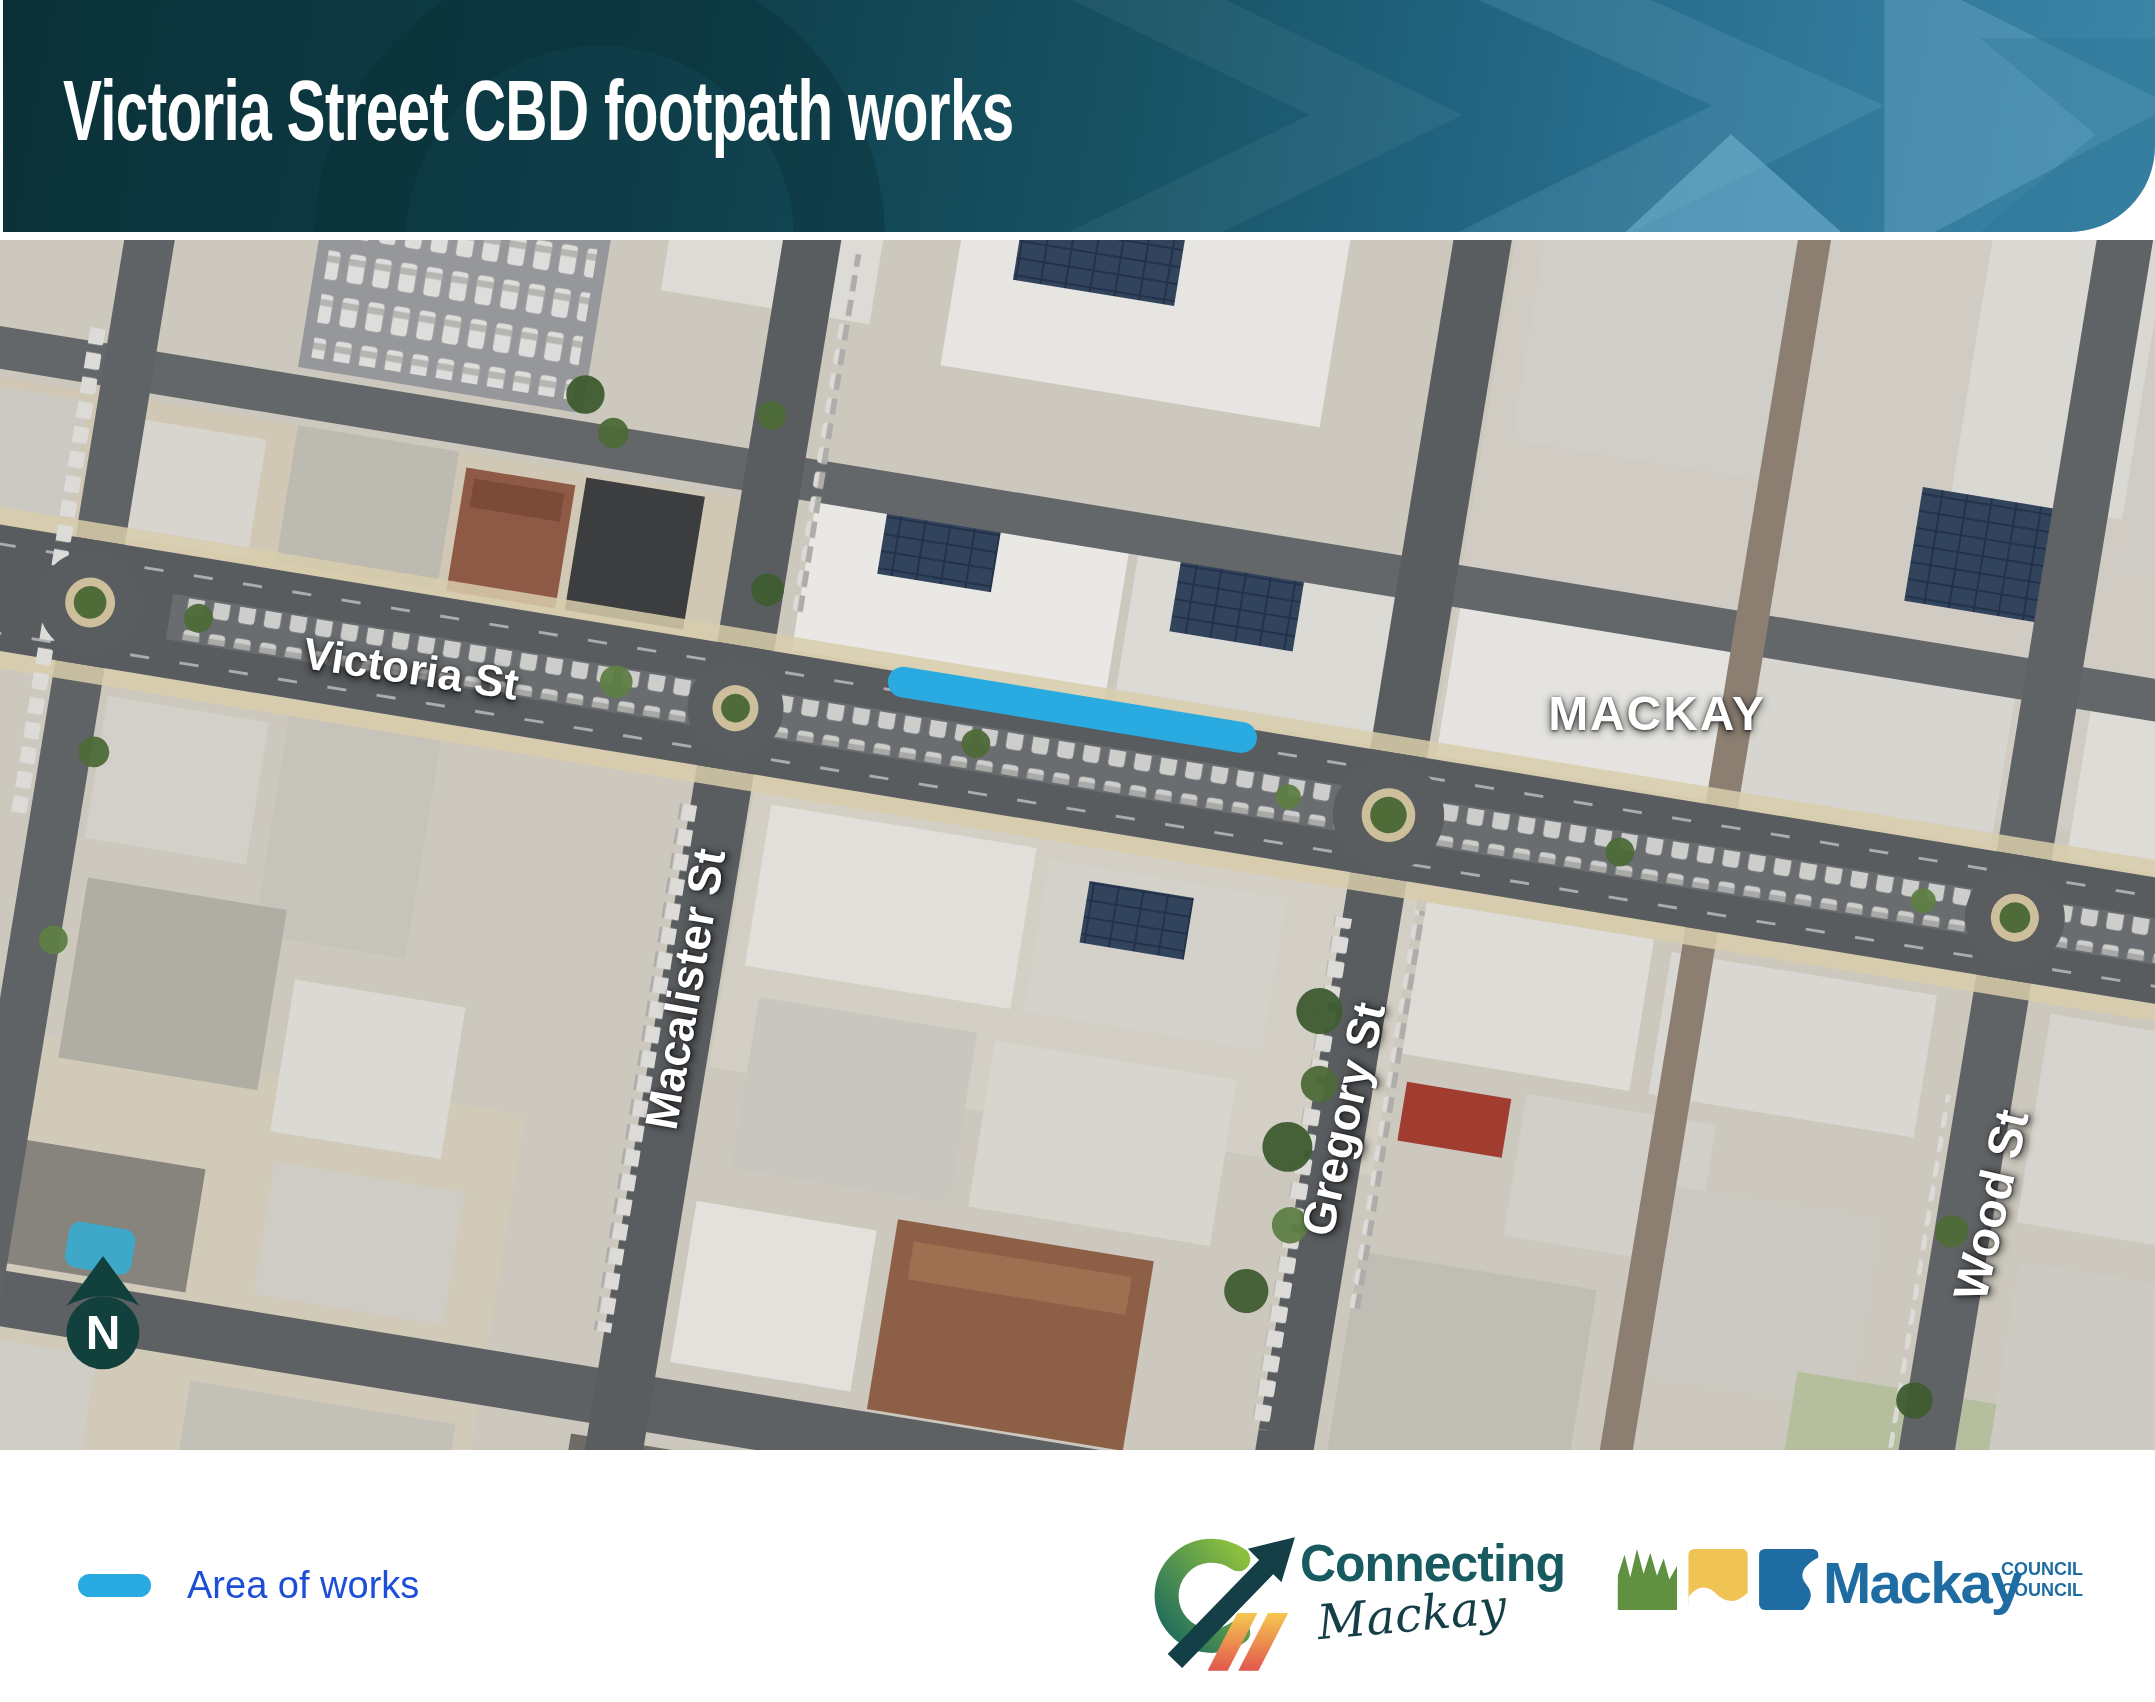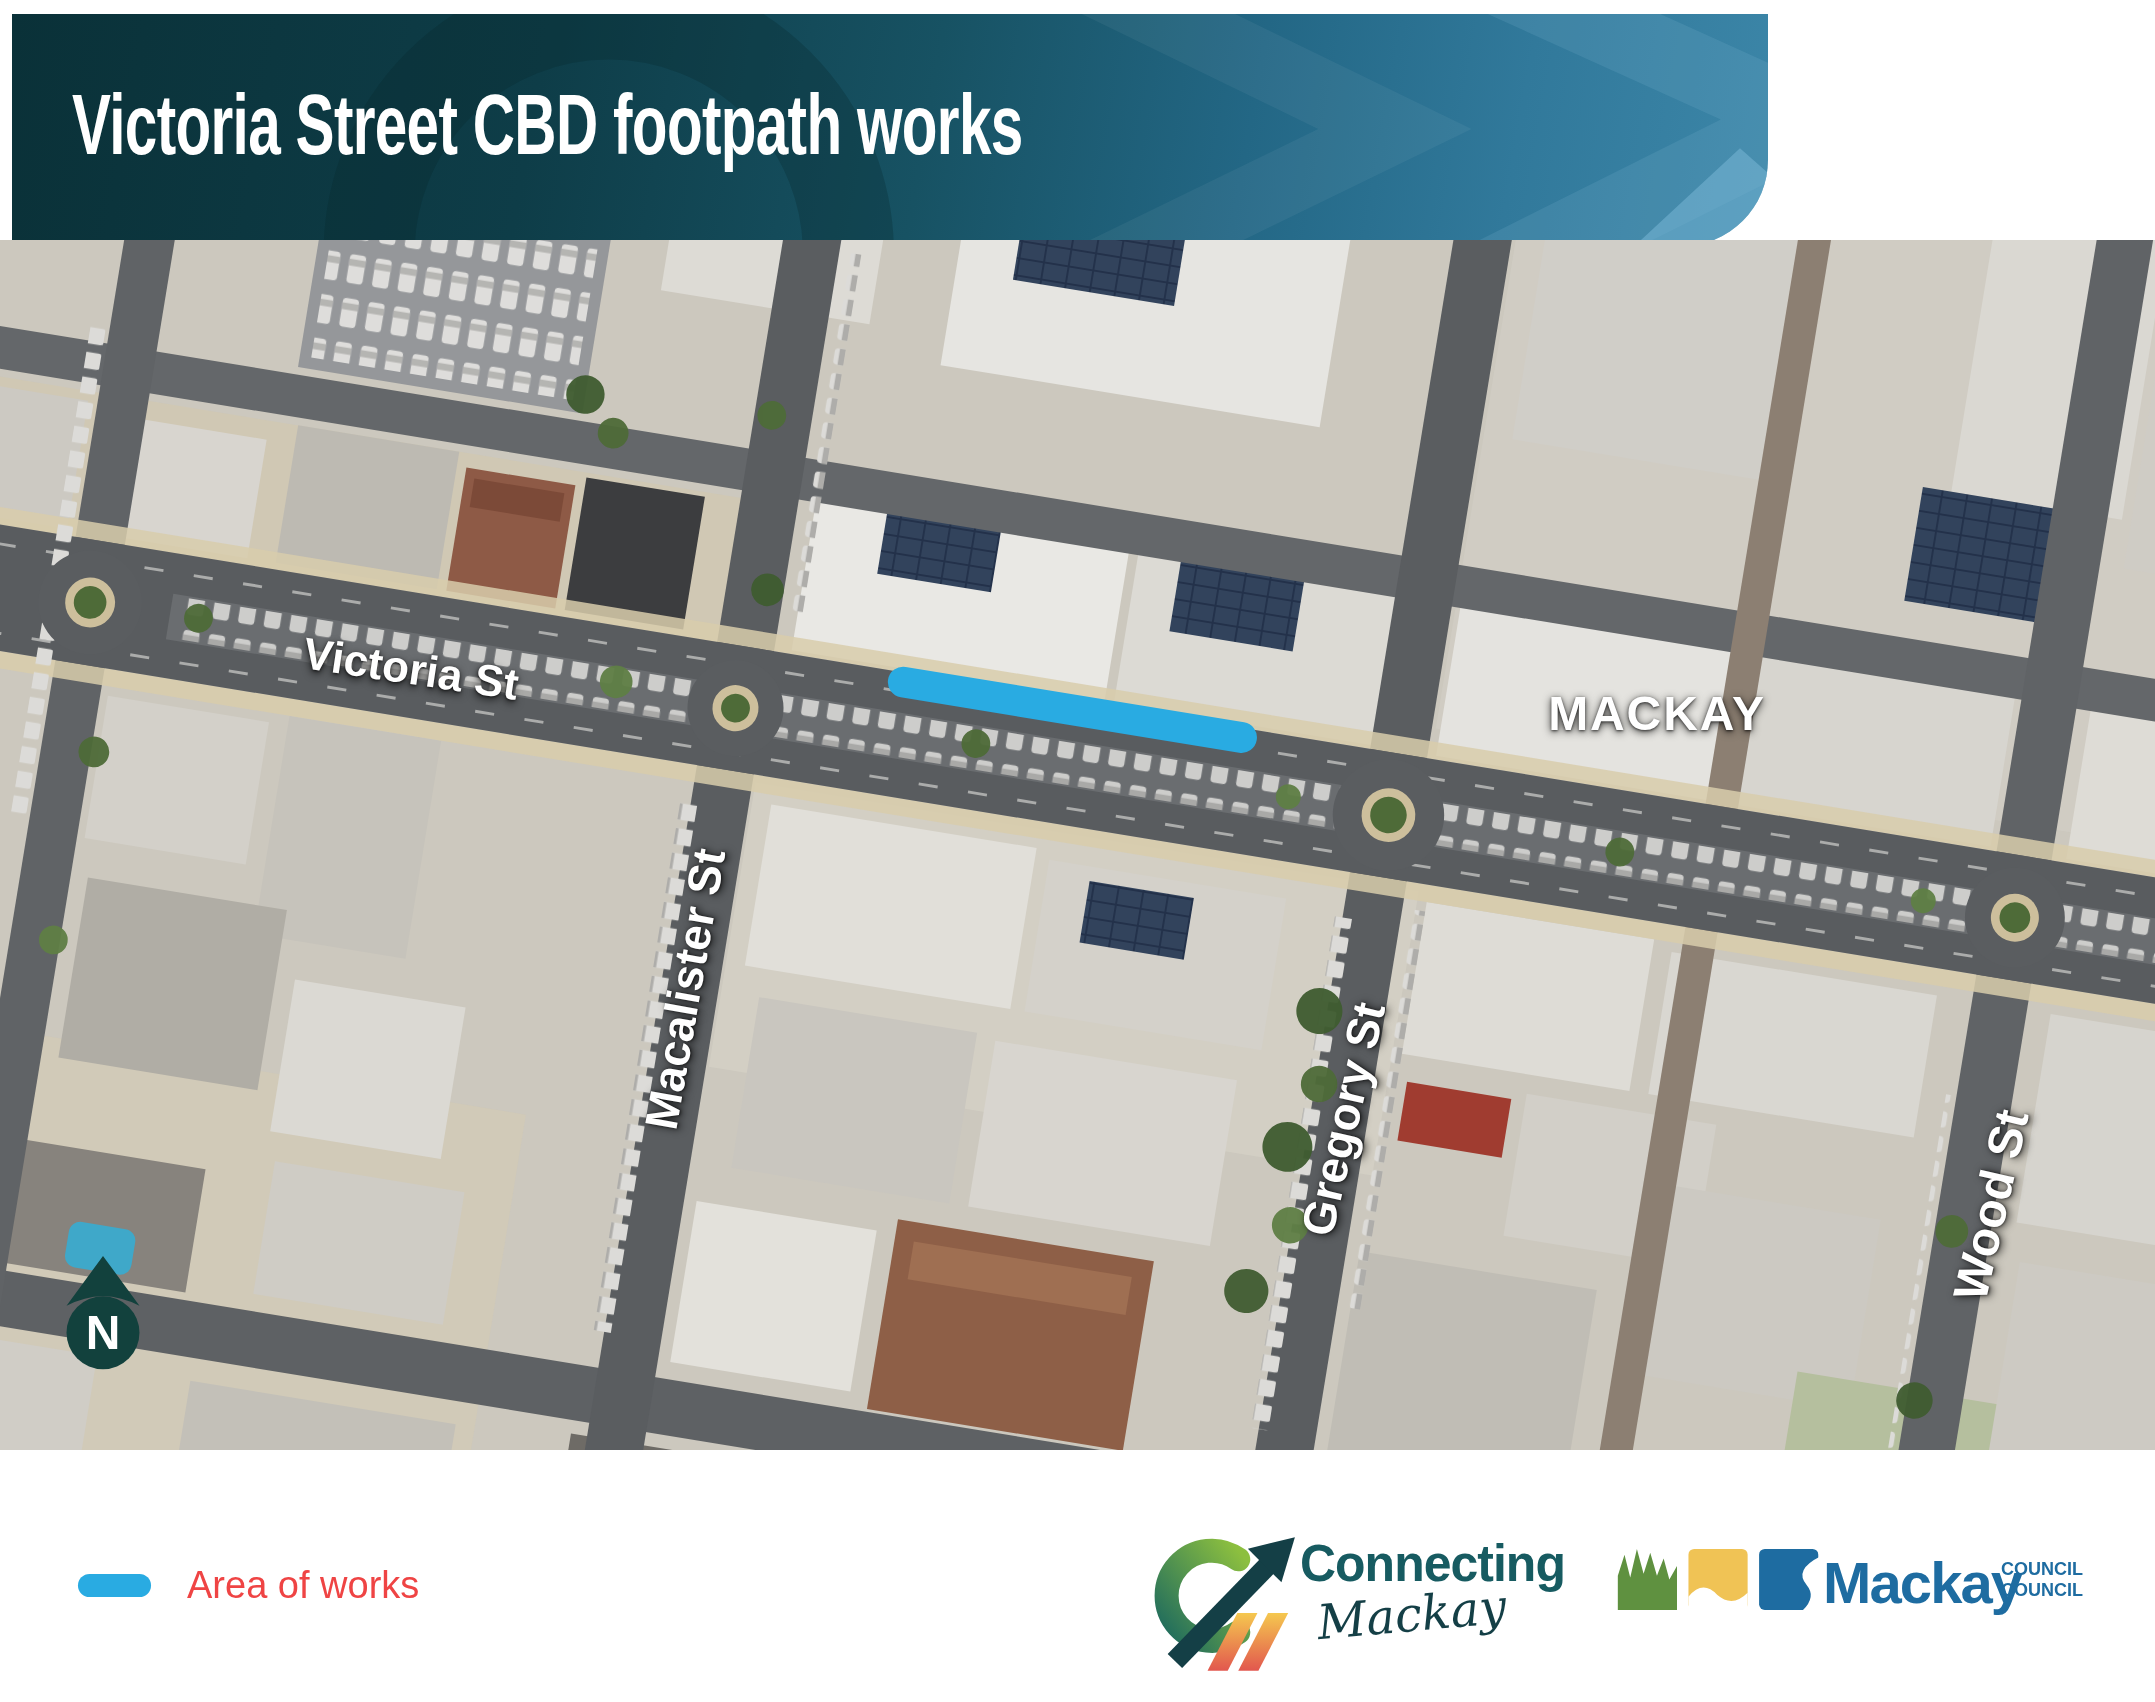--- a/index.html
+++ b/index.html
@@ -1,22 +1,22 @@
 <!DOCTYPE html>
 <html><head>
 <meta charset="utf-8">
 <style>
   html,body{margin:0;padding:0;background:#ffffff;}
   body{width:2156px;height:1702px;position:relative;overflow:hidden;
        font-family:"Liberation Sans",sans-serif;}
 
   
-  .header{position:absolute;left:12px;top:0;width:1756px;height:232px;
+  .header{position:absolute;left:3px;top:0;width:2152px;height:232px;
     background:linear-gradient(100deg,#0a3138 0%,#0e3d48 30%,#175263 52%,#236785 70%,#31799b 85%,#3c86a8 100%);
-    border-bottom-right-radius:86px;overflow:hidden;margin-top:14px;}
+    border-bottom-right-radius:86px;overflow:hidden;}
   .header svg{position:absolute;left:0;top:0;}
   .page-title{position:absolute;left:60px;top:61px;margin:0;color:#ffffff;
     font-size:86px;font-weight:bold;letter-spacing:-1px;white-space:nowrap;
     transform:scaleX(0.68);transform-origin:left center;}
 
   
   .map{position:absolute;left:0;top:240px;width:2156px;height:1210px;
     background:#c9c5bb;overflow:hidden;}
   .map-svg{position:absolute;left:0;top:0;}
   .street-label{position:absolute;color:#ffffff;font-weight:bold;white-space:nowrap;
@@ -24,21 +24,21 @@
   .lbl-victoria{left:411px;top:429px;font-size:44px;transform:translate(-50%,-50%) rotate(8.5deg);}
   .lbl-mackay{left:1657px;top:473px;font-size:48px;letter-spacing:1.9px;transform:translate(-50%,-50%);}
   .lbl-macalister{left:685px;top:749px;font-size:46px;transform:translate(-50%,-50%) rotate(-80deg);}
   .lbl-gregory{left:1343px;top:879px;font-size:46px;transform:translate(-50%,-50%) rotate(-77deg);}
   .lbl-wood{left:1991px;top:965px;font-size:48px;transform:translate(-50%,-50%) rotate(-77deg);}
   .north{position:absolute;left:53px;top:1014px;}
 
   
   .footer{position:absolute;left:0;top:1451px;width:2156px;height:252px;background:#ffffff;}
   .legend{position:absolute;left:77px;top:113px;display:flex;align-items:center;}
-  .legend-label{margin-left:35px;font-size:38px;color:#ef4444;}
+  .legend-label{margin-left:35px;font-size:38px;color:#1d4ed8;}
 
   .cm-logo{position:absolute;left:1146px;top:68px;width:413px;height:168px;}
   .cm-mark{position:absolute;left:0;top:0;}
   .cm-text1{position:absolute;left:154px;top:14.4px;font-size:52px;font-weight:bold;
     color:#175b61;letter-spacing:-1px;transform:scaleX(.96);transform-origin:left;}
   .cm-text2{position:absolute;left:171px;top:67px;font-size:48px;font-style:italic;
     font-family:"DejaVu Serif",serif;color:#143f46;transform:rotate(-5deg);}
 
   .mrc-logo{position:absolute;left:1617px;top:96px;width:500px;height:77px;}
   .mrc-tiles{position:absolute;left:0;top:0;}

